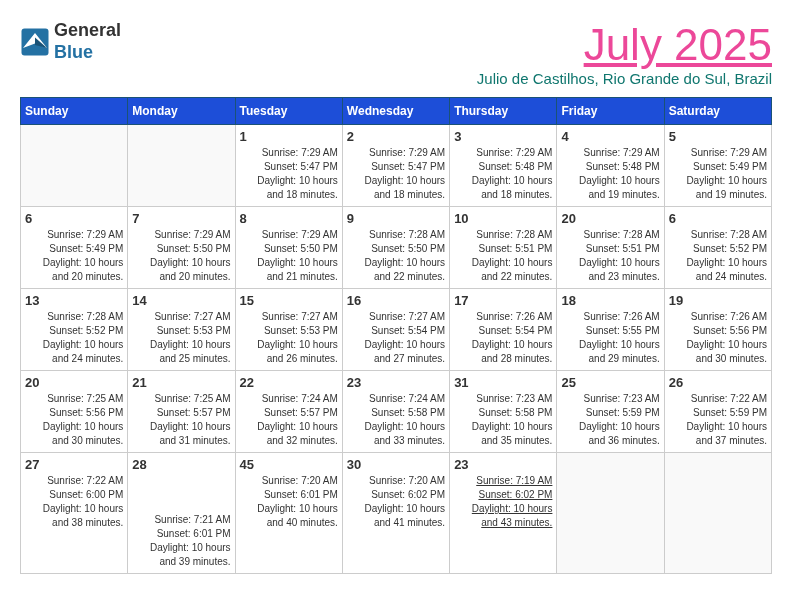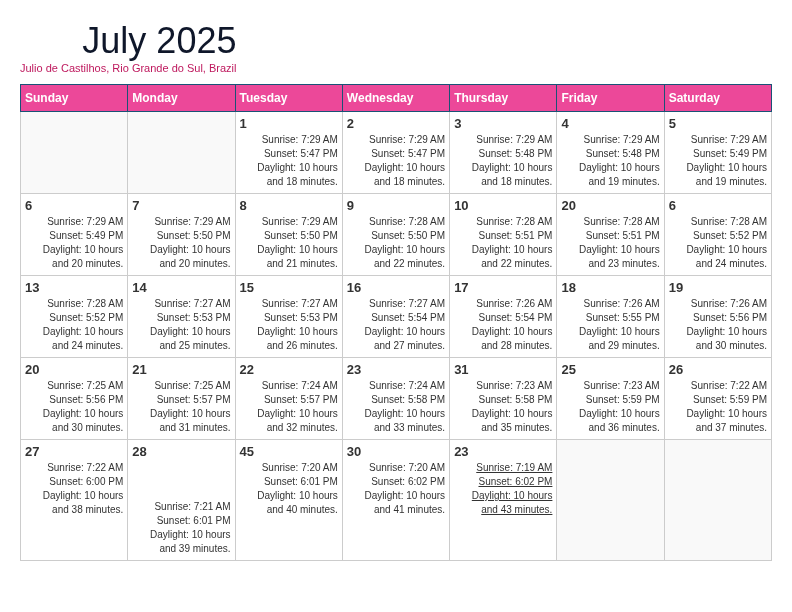--- a/index.html
+++ b/index.html
@@ -28,35 +28,36 @@
     }
     .logo-icon {
       width: 30px;
       height: 30px;
       margin-right: 4px;
     }
     .title-block {
       text-align: right;
     }
     .month-title {
-      font-size: 36px;
-      color: #0f172a;
+      font-size: 44px;
+      color: #ec4899;
       font-weight: normal;
+      text-decoration: underline;
     }
     .subtitle {
-      font-size: 11px;
-      color: #be185d;
+      font-size: 15px;
+      color: #0f766e;
     }
     table {
       width: 100%;
       border-collapse: collapse;
       font-size: 11px;
     }
     th {
-      background-color: #ec4899;
+      background-color: #1d4ed8;
       color: white;
       padding: 6px 4px;
       text-align: left;
       font-size: 12px;
       border: 1px solid #1a5276;
     }
     td {
       border: 1px solid #ccc;
       vertical-align: top;
       padding: 4px;
@@ -77,20 +78,31 @@
       font-size: 10px;
       color: #333;
       line-height: 1.4;
       text-align: right;
     }
   </style>
 </head>
 <body>
 
 <div class="header">
+  <div class="logo">
+    <svg class="logo-icon" viewBox="0 0 40 40">
+      <rect x="2" y="2" width="36" height="36" rx="4" fill="#2471a3"></rect>
+      <polygon points="20,8 36,28 20,22 4,28" fill="white"></polygon>
+      <polygon points="20,14 36,28 20,24" fill="#1a5276"></polygon>
+    </svg>
+    <div class="logo-text">
+      <div>General</div>
+      <div style="color:#2471a3">Blue</div>
+    </div>
+  </div>
   <div class="title-block">
     <div class="month-title">July 2025</div>
     <div class="subtitle">Julio de Castilhos, Rio Grande do Sul, Brazil</div>
   </div>
 </div>
 
 <table>
   <thead>
     <tr>
     <th>Sunday</th>

